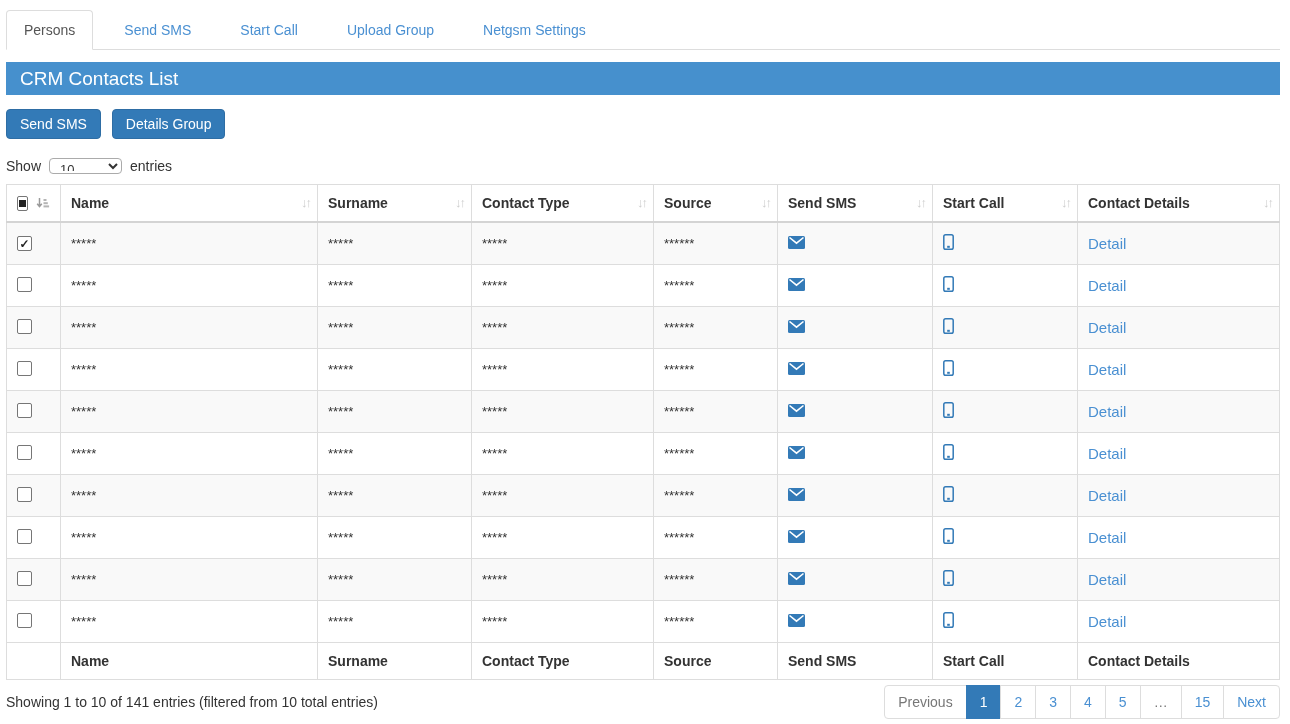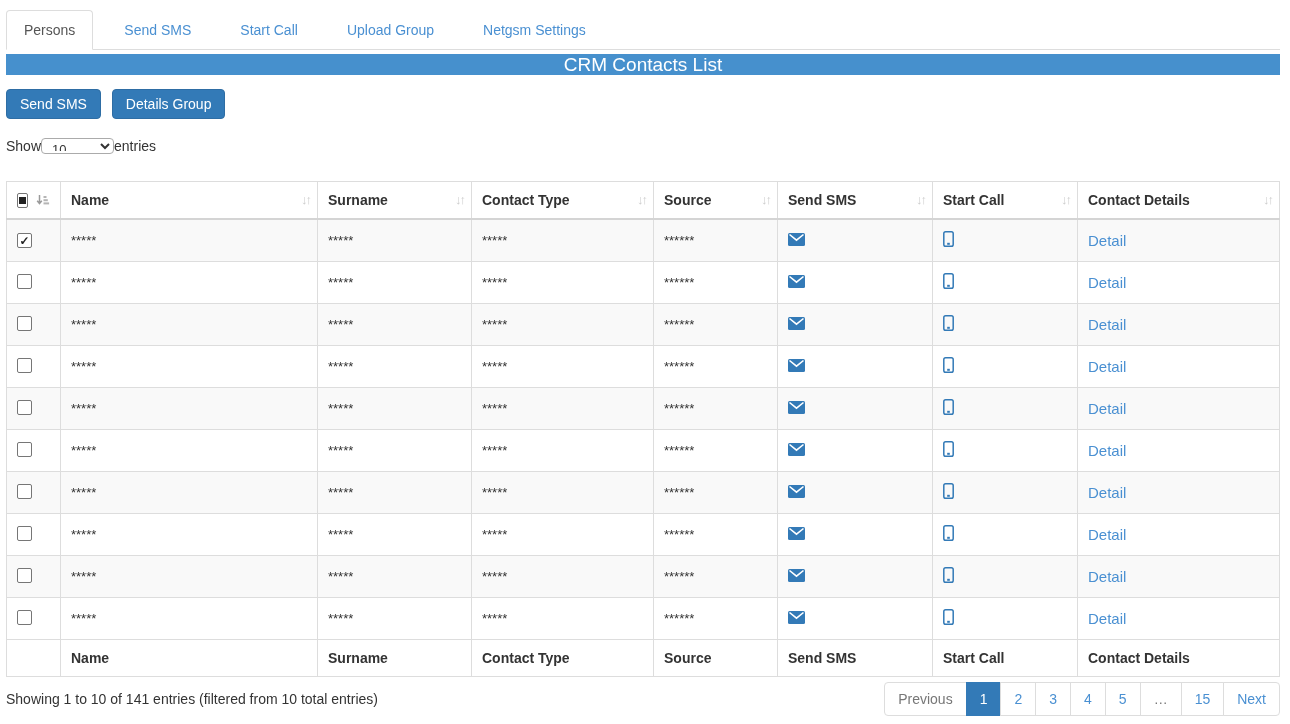--- a/index.html
+++ b/index.html
@@ -18,41 +18,41 @@
     font-size:14px; color:#4a90d2; border:1px solid transparent;
     border-radius:4px 4px 0 0; white-space:nowrap;
   }
   .nav-tabs .tab.active {
     color:#555; background:#fff; border-color:#ddd;
     border-bottom-color:#fff; cursor:default;
   }
 
   
   .panel-heading {
-    margin-top:4px; background:#4690cd; color:#fff;
-    font-size:19px; padding:0 14px; line-height:21px;text-align:center;
+    margin-top:12px; background:#4690cd; color:#fff;
+    font-size:19px; padding:6px 14px; line-height:21px;
   }
 
   
   .btn-row { margin-top:14px; }
   .btn {
     display:inline-block; background:#337ab7; border:1px solid #2e6da4;
     color:#fff; font-size:14px; padding:6px 13px; border-radius:4px;
     margin-right:7px; cursor:pointer; font-family:inherit;
   }
 
   
-  .length-row { margin-top:19px; font-size:14px; display:flex; align-items:center; }
+  .length-row { margin-top:19px; font-size:14px; display:flex; align-items:center; gap:8px; }
   .length-row select {
     width:73px; height:16px; font-size:13px; font-family:inherit;
     border:1px solid #ababab; border-radius:4px; padding:2px 6px; background:#fff; color:#333;
   }
 
   
-  table.crm { border-collapse:collapse; width:1274px; margin-top:27px; table-layout:fixed; }
+  table.crm { border-collapse:collapse; width:1274px; margin-top:10px; table-layout:fixed; }
   .crm th, .crm td { border:1px solid #ddd; text-align:left; vertical-align:middle; }
   .crm thead th { font-size:14px; font-weight:bold; padding:10px 10px; position:relative; border-bottom:2px solid #d4d4d4; }
   .crm tfoot td { font-size:14px; font-weight:bold; padding:10px 10px; border-top:1px solid #ddd; }
   .crm tbody td { font-size:13px; padding:11px 10px; height:39px; }
   .crm tbody tr:nth-child(odd) { background:#f9f9f9; }
   .col-cb { width:54px; } .col-name { width:257px; } .col-surname { width:154px; }
   .col-ctype { width:182px; } .col-source { width:124px; } .col-sms { width:155px; }
   .col-call { width:145px; }
   .cb-cell { text-align:center; }
 

